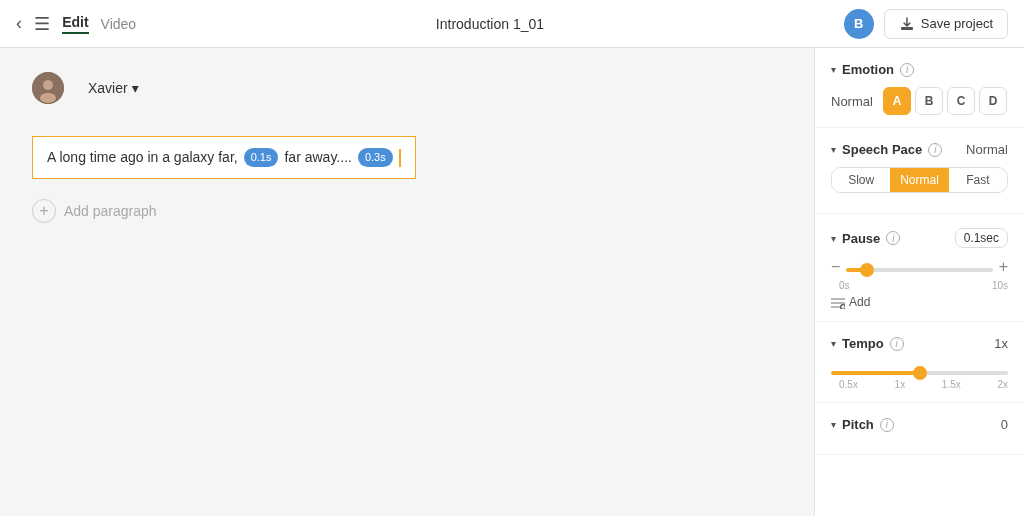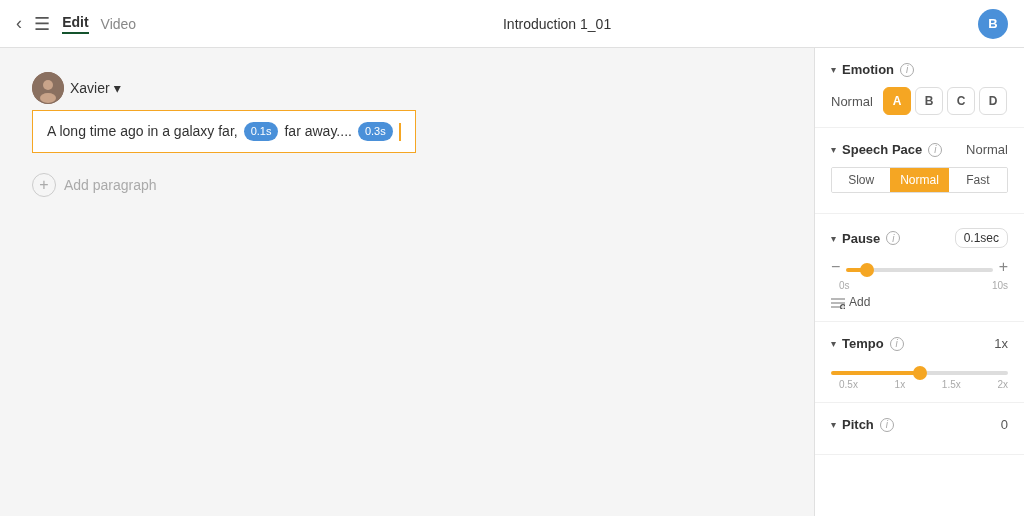--- a/index.html
+++ b/index.html
@@ -100,22 +100,22 @@
     
     .editor {
       flex: 1;
       background: #f5f5f5;
       padding: 24px 32px;
       overflow-y: auto;
     }
     .user-row {
       display: flex;
       align-items: center;
-      gap: 6px;
-      margin-bottom: 6px;
+      gap: 24px;
+      margin-bottom: 32px;
     }
     .user-avatar {
       width: 32px;
       height: 32px;
       border-radius: 50%;
       background: #8a6a5a;
       display: flex;
       align-items: center;
       justify-content: center;
       color: white;
@@ -271,21 +271,21 @@
     .emotion-btn.active {
       background: #f5a623;
       color: #fff;
       border-color: #f5a623;
     }
 
     
     .pace-btns {
       display: flex;
       border: 1px solid #ddd;
-      border-radius: 2px;
+      border-radius: 10px;
       overflow: hidden;
       margin-bottom: 8px;
       align-items: center;
     }
     .pace-btn {
       flex: 1;
       padding: 5px 0;
       font-size: 12px;
       border: none;
       background: #fff;
@@ -372,20 +372,27 @@
 <div class="topbar">
   <div class="topbar-left">
     <span class="back-icon">‹</span>
     <span class="hamburger-icon">☰</span>
     <span class="nav-edit">Edit</span>
     <span class="nav-video">Video</span>
   </div>
   <div class="topbar-center">Introduction 1_01</div>
   <div class="topbar-right">
     <div class="avatar-circle">B</div>
+    <button class="save-btn">
+      <svg width="16" height="16" viewBox="0 0 16 16" fill="none">
+        <path d="M8 2v8M5 7l3 3 3-3" stroke="#555" stroke-width="1.5" stroke-linecap="round" stroke-linejoin="round"></path>
+        <rect x="2" y="11" width="12" height="3" rx="1" fill="#555"></rect>
+      </svg>
+      <span>Save project</span>
+    </button>
   </div>
 </div>
 
 <div class="main">
 
   <div class="editor">
     <div class="user-row">
       <div class="user-avatar">
         <svg viewBox="0 0 32 32" fill="none">
           <circle cx="16" cy="16" r="16" fill="#8a7060"></circle>

